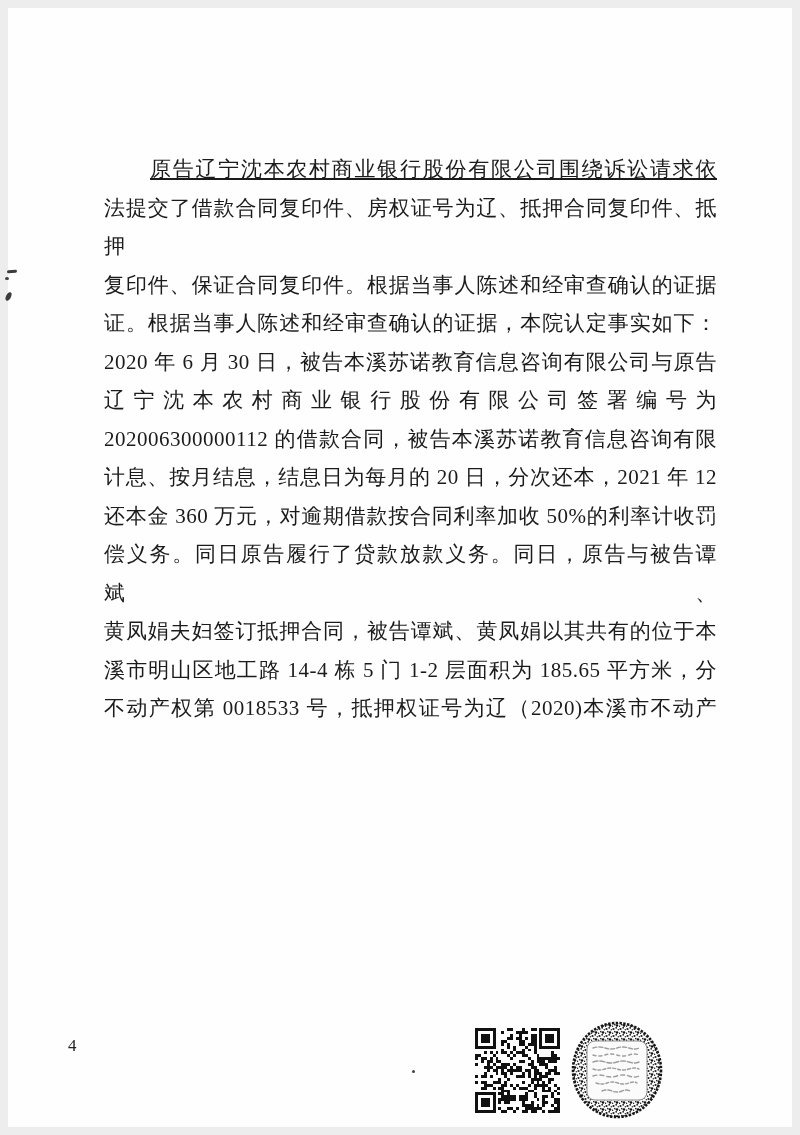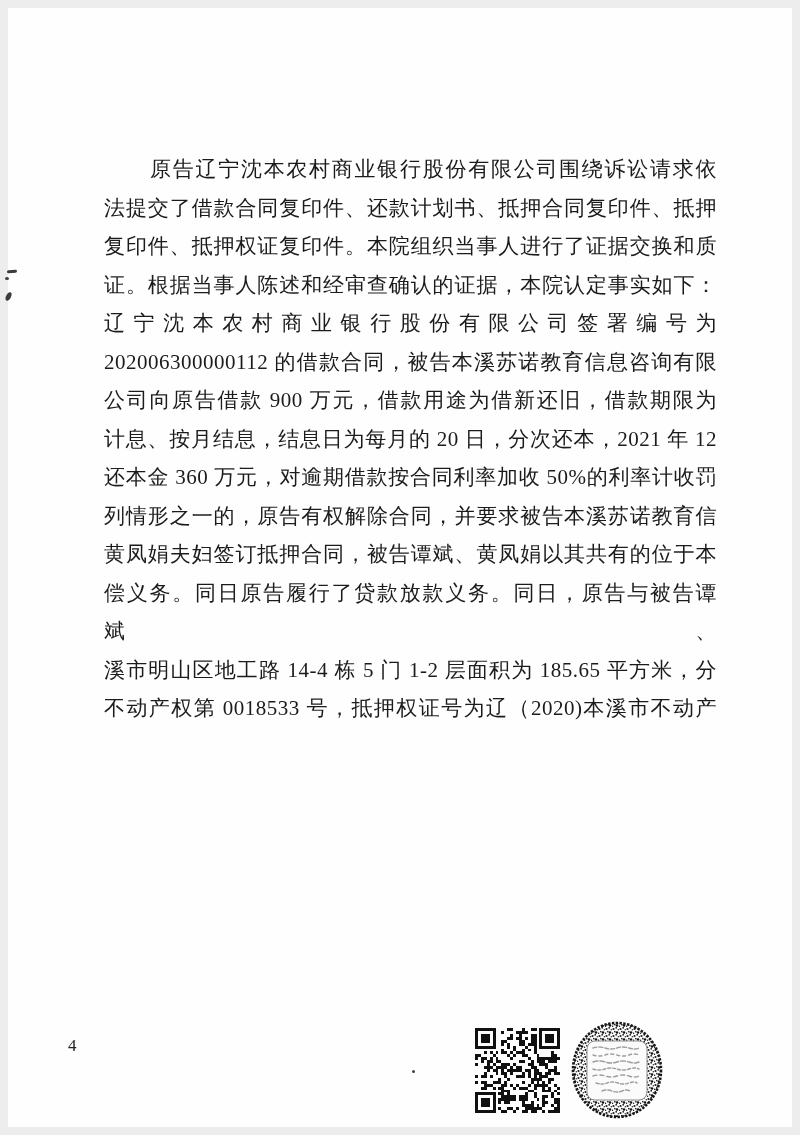--- a/index.html
+++ b/index.html
@@ -14,21 +14,21 @@
     background:#fefefe;
   }
   .text-block{
     position:absolute;left:96px;top:142px;width:613px;
   }
   .line{
     font-size:21px;line-height:38.5px;color:#1b1b1b;
     text-align:justify;text-align-last:justify;text-justify:inter-character;
     letter-spacing:0.5px;
   }
-  .line.indent{text-indent:46px;}
+  .line.indent{text-indent:46px;text-decoration:underline;}
   .page-number{
     position:absolute;left:60px;top:1028px;
     font-size:17px;color:#222;
   }
   .qr{position:absolute;left:467px;top:1020px;width:85px;height:85px;}
   .seal{position:absolute;left:562px;top:1012px;width:94px;height:100px;}
   .ink-marks{position:absolute;left:-4px;top:262px;width:20px;height:36px;}
   .ink-marks i{position:absolute;background:#3c3c3c;display:block;}
   .ink-marks .m1{left:3px;top:0;width:10px;height:3px;border-radius:2px;transform:rotate(-6deg);}
   .ink-marks .m2{left:1px;top:7px;width:4px;height:3px;border-radius:50%;}
@@ -41,31 +41,30 @@
 <div class="page">
 
   <div class="ink-marks">
     <i class="m1"></i>
       <i class="m2"></i>
       <i class="m3"></i>
   </div>
 
   <div class="text-block">
     <div class="line indent">原告辽宁沈本农村商业银行股份有限公司围绕诉讼请求依</div>
-    <div class="line">法提交了借款合同复印件、还款计划书、抵押合同复印件、抵押</div>
-    <div class="line">复印件、抵押权证复印件。本院组织当事人进行了证据交换和质</div>
+    <div class="line">法提交了借款合同复印件、房权证号为辽、抵押合同复印件、抵押</div>
+    <div class="line">复印件、保证合同复印件。根据当事人陈述和经审查确认的证据</div>
     <div class="line">证。根据当事人陈述和经审查确认的证据，本院认定事实如下：</div>
+    <div class="line">2020 年 6 月 30 日，被告本溪苏诺教育信息咨询有限公司与原告</div>
     <div class="line">辽宁沈本农村商业银行股份有限公司签署编号为</div>
     <div class="line">202006300000112 的借款合同，被告本溪苏诺教育信息咨询有限</div>
-    <div class="line">公司向原告借款 900 万元，借款用途为借新还旧，借款期限为</div>
     <div class="line">计息、按月结息，结息日为每月的 20 日，分次还本，2021 年 12</div>
     <div class="line">还本金 360 万元，对逾期借款按合同利率加收 50%的利率计收罚</div>
-    <div class="line">列情形之一的，原告有权解除合同，并要求被告本溪苏诺教育信</div>
+    <div class="line">偿义务。同日原告履行了贷款放款义务。同日，原告与被告谭斌、</div>
     <div class="line">黄凤娟夫妇签订抵押合同，被告谭斌、黄凤娟以其共有的位于本</div>
-    <div class="line">偿义务。同日原告履行了贷款放款义务。同日，原告与被告谭斌、</div>
     <div class="line">溪市明山区地工路 14-4 栋 5 门 1-2 层面积为 185.65 平方米，分</div>
     <div class="line">不动产权第 0018533 号，抵押权证号为辽（2020)本溪市不动产</div>
   </div>
 
   <div class="page-number">4</div>
 
   <div class="speck"></div>
 
   <div class="qr">
     <svg id="qr-svg" width="85" height="85" viewBox="0 0 29 29" shape-rendering="crispEdges">

